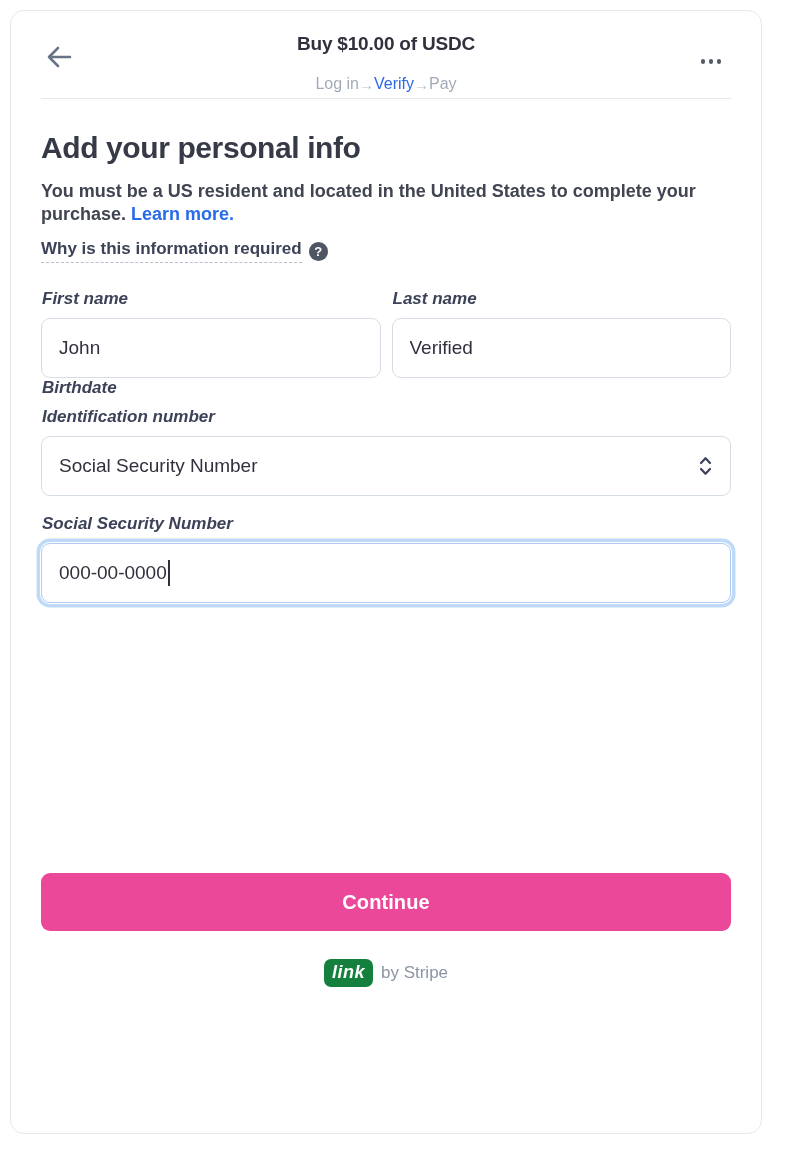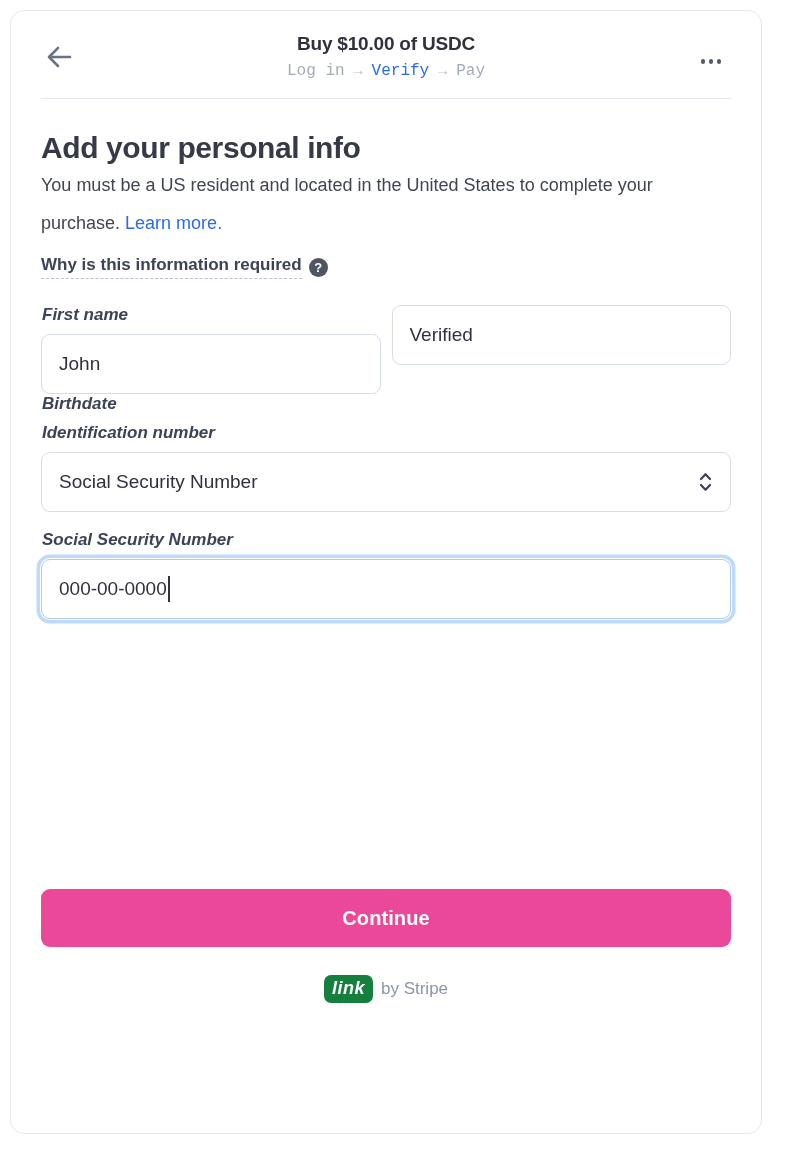--- a/index.html
+++ b/index.html
@@ -30,23 +30,23 @@
   }
   .header-center {
     position: absolute; left: 0; right: 0; top: 22px;
     text-align: center;
   }
   .header-title {
     font-size: 19px; font-weight: 700; color: #30313d;
     letter-spacing: -0.2px;
   }
   .steps {
-    margin-top: 7px;
-    display: flex; justify-content: center; align-items: center; gap: 9px;
-    font-size: 16px; color: #a2aab9; font-family: Liberation Mono, monospace;
+    margin-top: 20px;
+    display: flex; justify-content: center; align-items: center; 
+    font-size: 16px; color: #a2aab9;
   }
   .step-sep { color: #b9c0cc; font-size: 15px; }
   .step-active { color: #2a6be8; }
   .menu-btn {
     position: absolute; right: 38px; top: 42px;
     background: none; border: none; padding: 6px 2px; cursor: pointer;
     display: flex; gap: 3.5px;
   }
   .menu-btn i {
     width: 4.5px; height: 4.5px; border-radius: 50%;
@@ -55,22 +55,22 @@
   .divider { border-top: 1px solid #e3e8ee; margin: 0 30px; }
 
   
   .content { padding: 0 30px; }
   .page-heading {
     margin: 32px 0 0;
     font-size: 30px; line-height: 34px; font-weight: 800;
     color: #353a46; letter-spacing: -0.4px;
   }
   .description {
-    margin: 1px 0 0;
-    font-size: 18px; line-height: 38px; color: #414552;
+    margin: 15px 0 0;
+    font-size: 18px; line-height: 23px; color: #414552; font-weight: bold;
   }
   .learn-more { color: #2a6be8; text-decoration: none; cursor: pointer; }
   .why-row {
     margin-top: 13px;
     display: flex; align-items: center; gap: 7px;
   }
   .why-label {
     font-size: 17px; font-weight: 700; color: #3c4257;
     border-bottom: 1px dashed #b6bfcb; padding-bottom: 3px;
     cursor: pointer;
@@ -191,20 +191,21 @@
     </div>
 
     <div class="form">
 
       <div class="row">
         <div class="field">
           <label>First name</label>
           <input class="text-input" type="text" value="John" style="">
         </div>
         <div class="field">
+          <label>Last name</label>
           <input class="text-input" type="text" value="Verified" style="">
         </div>
       </div>
 
       <div class="field-gap"></div>
 
       <div class="row">
         <div class="field half">
           <label>Birthdate</label>
         </div>

